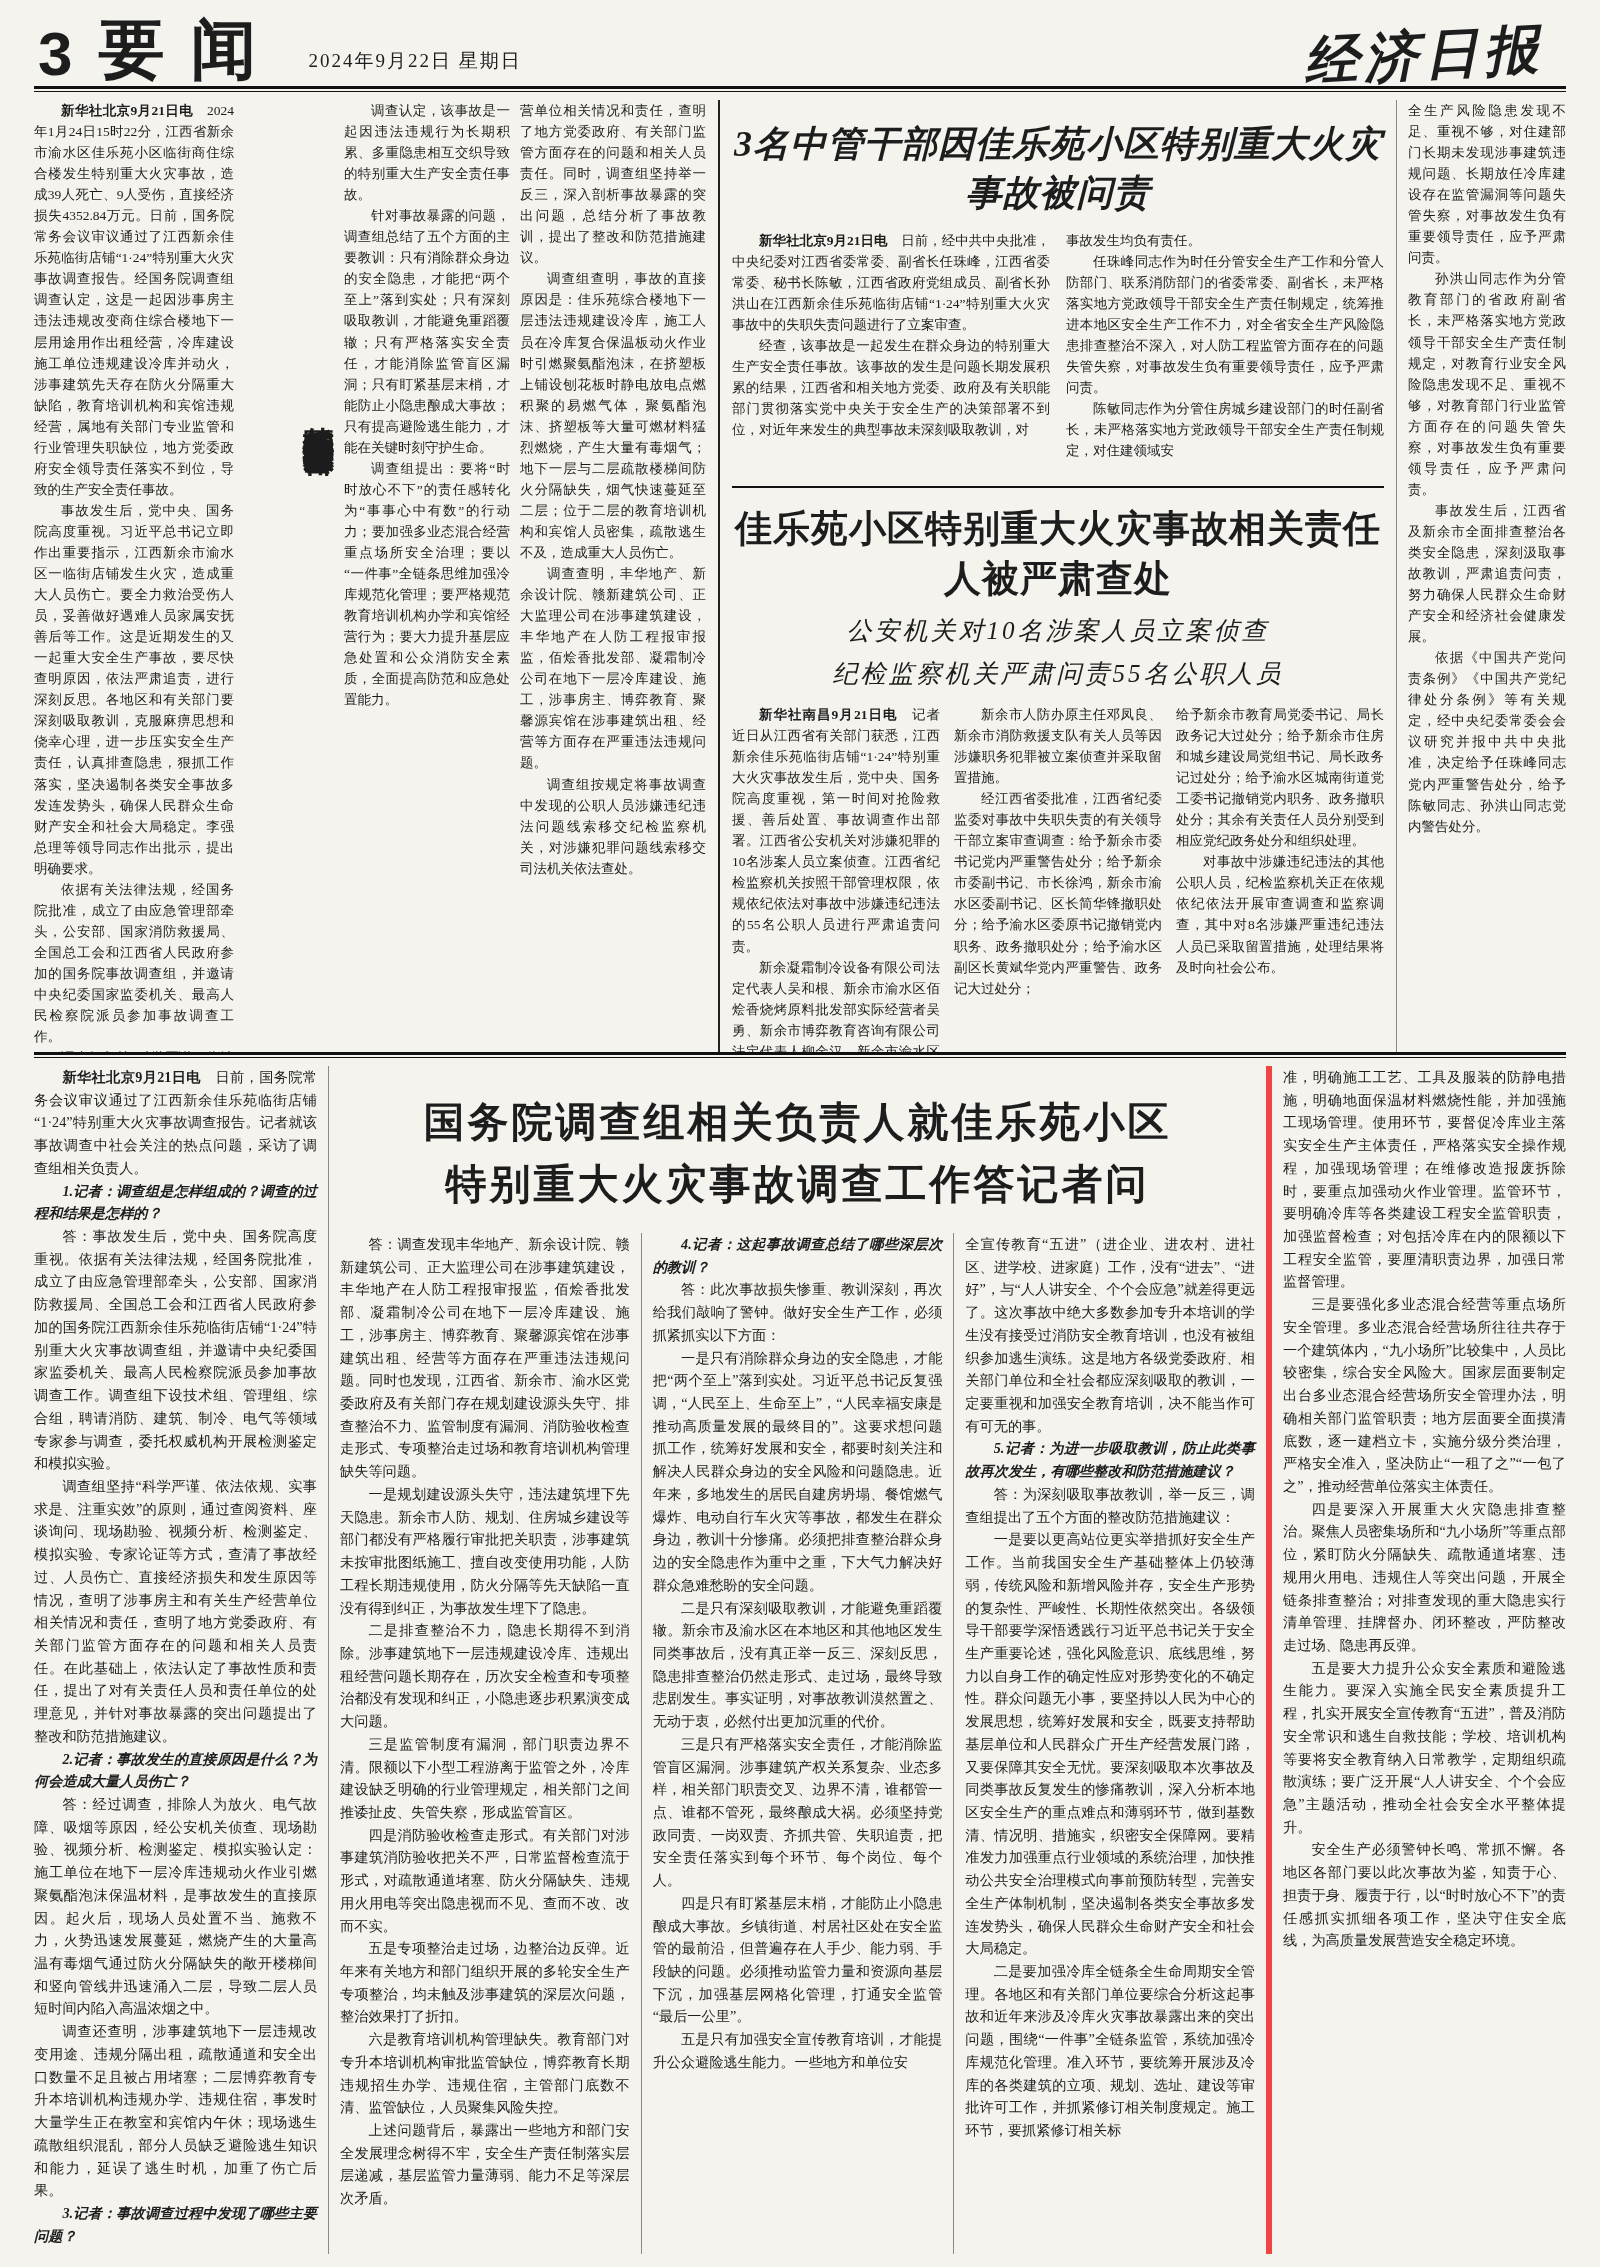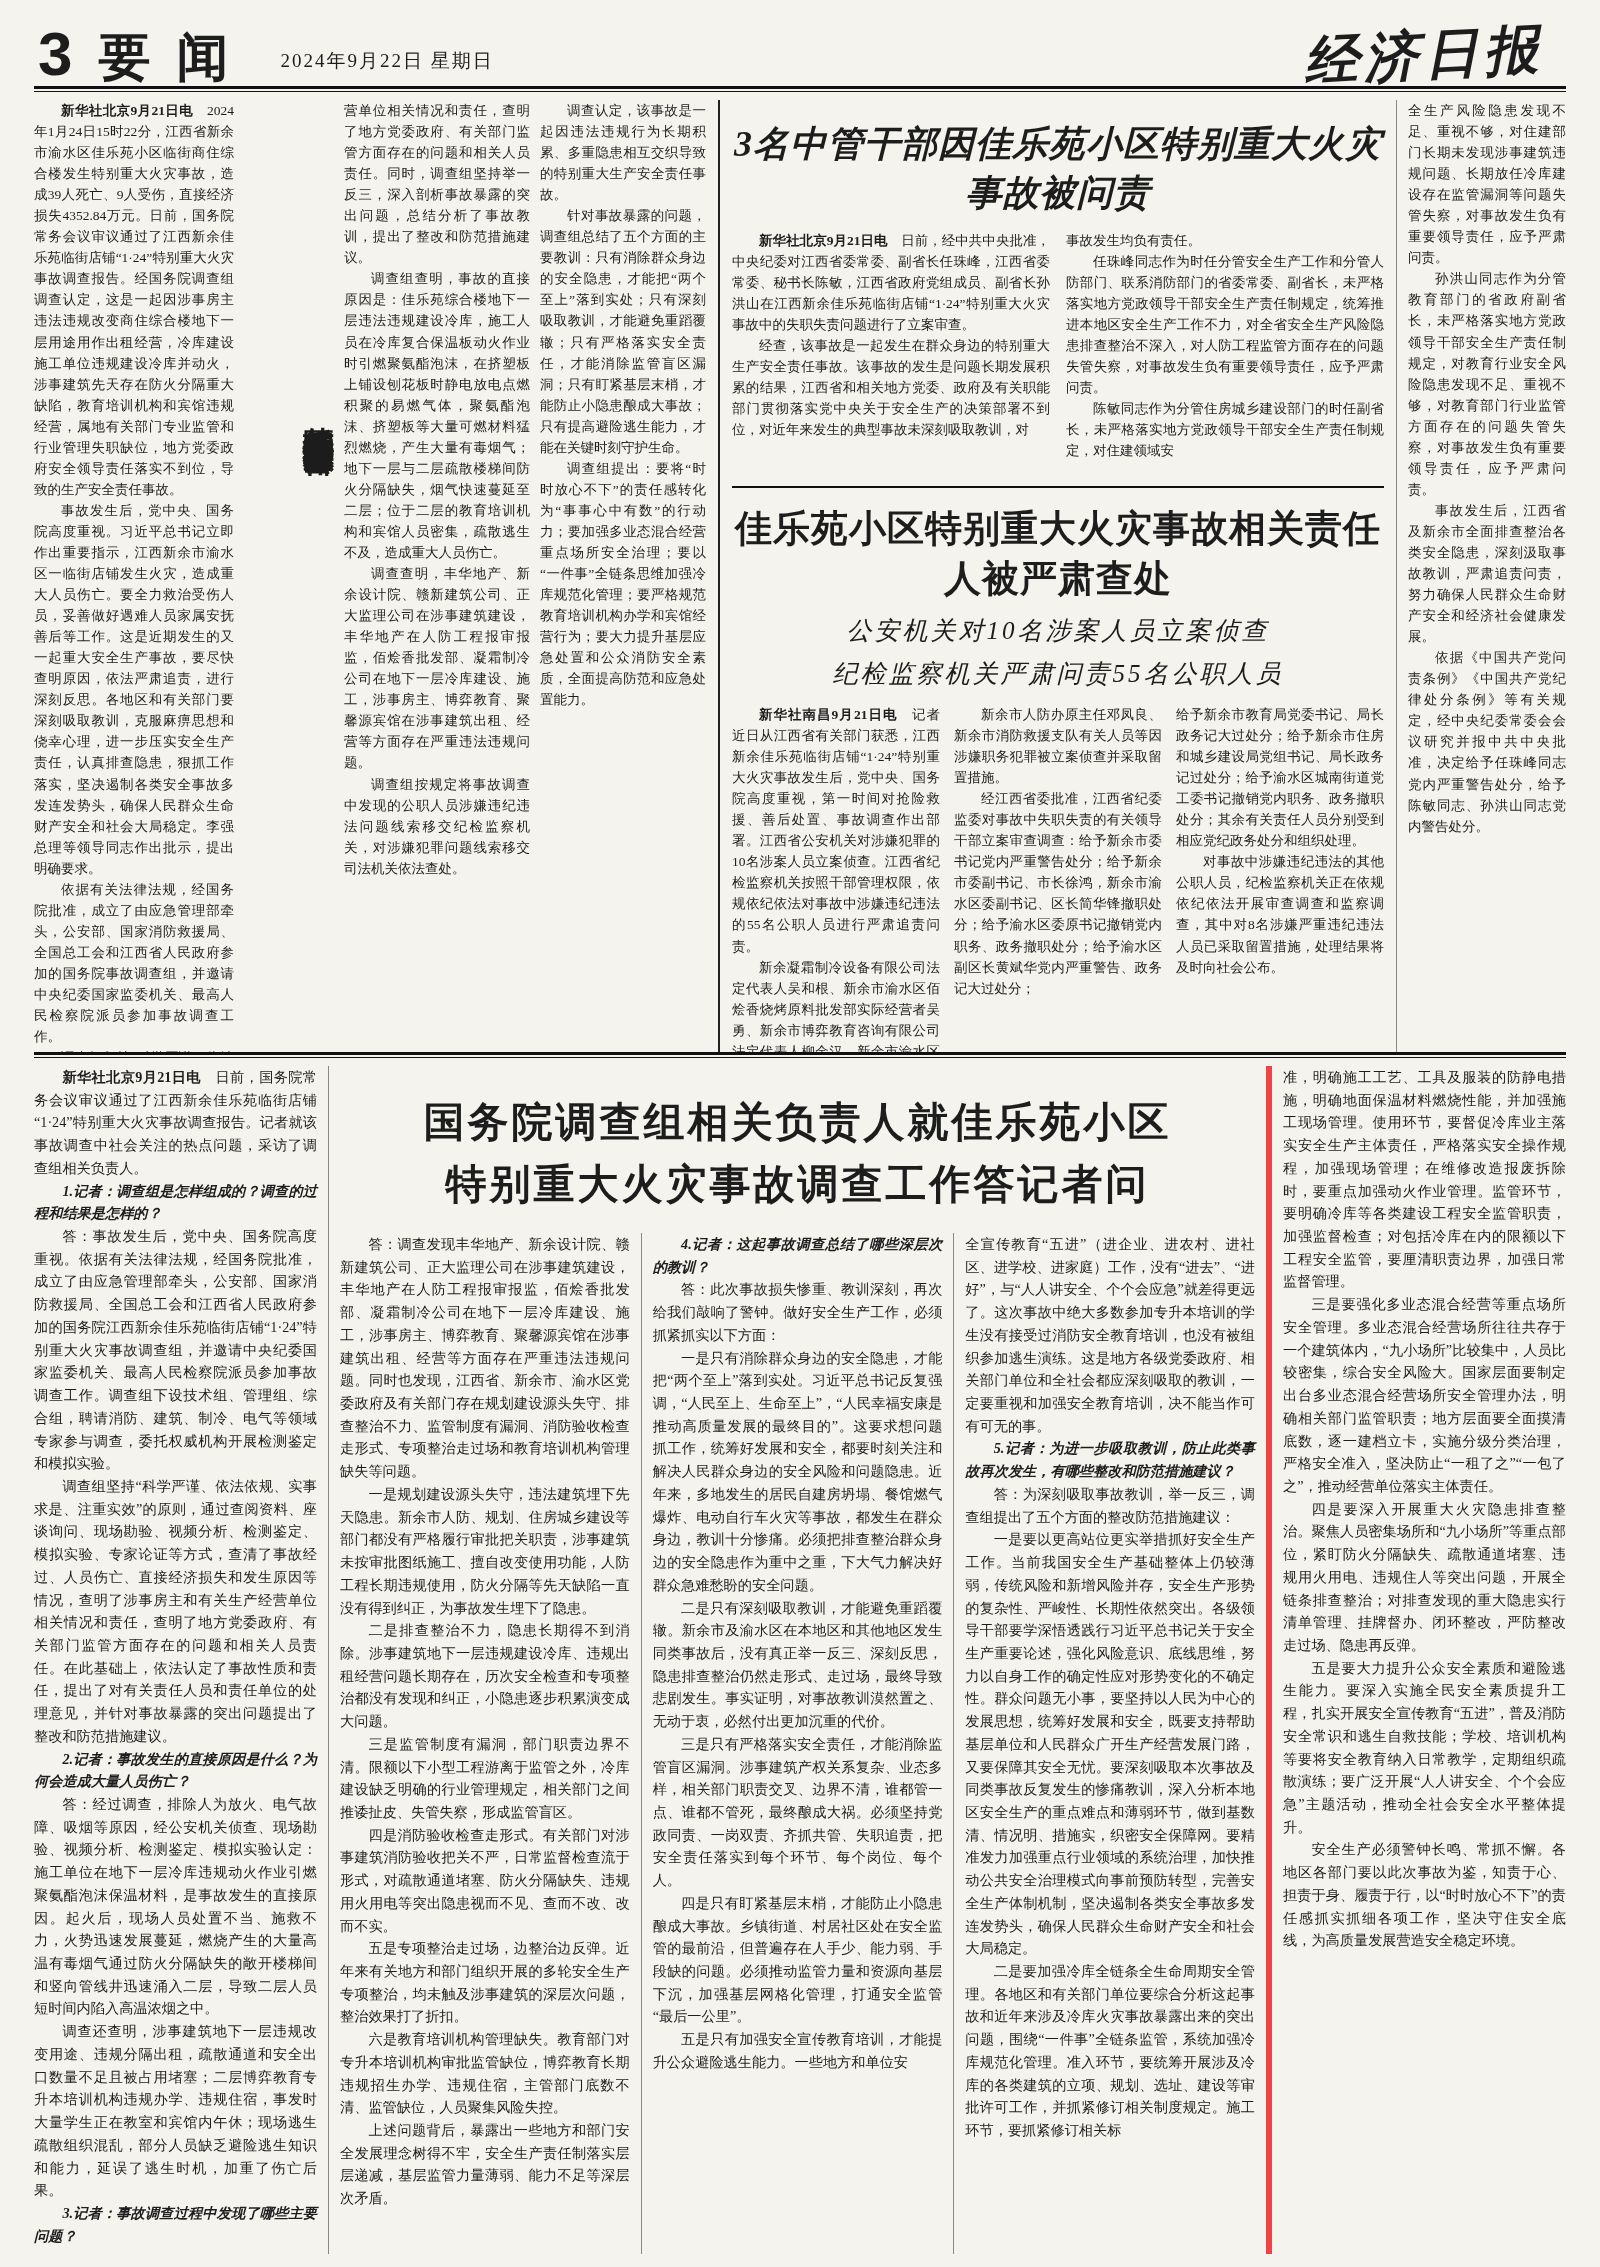--- a/index.html
+++ b/index.html
@@ -5,21 +5,21 @@
   * { margin:0; padding:0; box-sizing:border-box; }
   html,body { background:#e9e8e3; }
   body { width:1600px; height:2267px; overflow:hidden;
          font-family:"Liberation Serif","DejaVu Serif",serif; color:#1d1d1d; }
   .page { width:1600px; height:2267px; background:#f4f3ee; padding:10px 34px 14px; }
 
   
   .header { height:76px; display:flex; justify-content:space-between; align-items:flex-end; padding:0 4px 4px; }
   .header-left { display:flex; align-items:flex-end; gap:26px; }
   .page-num { font-size:62px; font-weight:900; line-height:.9; font-family:"Liberation Sans","DejaVu Sans",sans-serif; }
-  .section-name { font-size:52px; font-weight:900; letter-spacing:26px; line-height:.95; }
+  .section-name { font-size:66px; font-weight:900; letter-spacing:26px; line-height:.95; }
   .date-line { font-size:19px; padding-bottom:8px; letter-spacing:2px; }
   .masthead { font-size:54px; font-weight:700; font-style:italic; letter-spacing:6px;
               transform:rotate(-3deg); padding-right:18px; line-height:1; }
   .rule-double { border-top:3px solid #111; border-bottom:1px solid #111; height:6px; }
 
   
   .bodytext p { font-size:13.5px; line-height:1.56; text-align:justify; text-indent:2em; margin:0; }
   .bodytext p.cont { text-indent:0; }
   .bodytext p.q { font-weight:bold; font-style:italic; }
   .bodytext b.dateline { font-weight:bold; }
@@ -88,30 +88,30 @@
           <p>依据有关法律法规，经国务院批准，成立了由应急管理部牵头，公安部、国家消防救援局、全国总工会和江西省人民政府参加的国务院事故调查组，并邀请中央纪委国家监委机关、最高人民检察院派员参加事故调查工作。</p>
           <p>调查组坚持“科学严谨、依法依规、实事求是、注重实效”的原则，通过查阅资料、座谈交流、询问谈话、现场勘验、视频分析、检测鉴定、模拟实验、专家论证等方式，查清了事故经过、发生原因等情况，查明了涉事房主和有关生产经</p>
         </div>
       <div class="a1mid">
         <div class="v-headline">佳乐苑小区特别重大火灾事故调查报告公布</div>
         <div class="col bodytext a1mini">
             <p class="cont">调查期间，国务院安委会办公室对事故整改实行挂牌督办，江西省成立省级整改工作专班，逐项推动问题整改和责任落实。</p>
             <p>调查报告全文同步向社会公开，主动回应社会关切。</p>
           </div>
       </div>
+      <div class="col bodytext a1c3">
+          <p>调查认定，该事故是一起因违法违规行为长期积累、多重隐患相互交织导致的特别重大生产安全责任事故。</p>
+          <p>针对事故暴露的问题，调查组总结了五个方面的主要教训：只有消除群众身边的安全隐患，才能把“两个至上”落到实处；只有深刻吸取教训，才能避免重蹈覆辙；只有严格落实安全责任，才能消除监管盲区漏洞；只有盯紧基层末梢，才能防止小隐患酿成大事故；只有提高避险逃生能力，才能在关键时刻守护生命。</p>
+          <p>调查组提出：要将“时时放心不下”的责任感转化为“事事心中有数”的行动力；要加强多业态混合经营重点场所安全治理；要以“一件事”全链条思维加强冷库规范化管理；要严格规范教育培训机构办学和宾馆经营行为；要大力提升基层应急处置和公众消防安全素质，全面提高防范和应急处置能力。</p>
+        </div>
       <div class="col bodytext a1c2">
           <p class="cont">营单位相关情况和责任，查明了地方党委政府、有关部门监管方面存在的问题和相关人员责任。同时，调查组坚持举一反三，深入剖析事故暴露的突出问题，总结分析了事故教训，提出了整改和防范措施建议。</p>
           <p>调查组查明，事故的直接原因是：佳乐苑综合楼地下一层违法违规建设冷库，施工人员在冷库复合保温板动火作业时引燃聚氨酯泡沫，在挤塑板上铺设刨花板时静电放电点燃积聚的易燃气体，聚氨酯泡沫、挤塑板等大量可燃材料猛烈燃烧，产生大量有毒烟气；地下一层与二层疏散楼梯间防火分隔缺失，烟气快速蔓延至二层；位于二层的教育培训机构和宾馆人员密集，疏散逃生不及，造成重大人员伤亡。</p>
           <p>调查查明，丰华地产、新余设计院、赣新建筑公司、正大监理公司在涉事建筑建设，丰华地产在人防工程报审报监，佰烩香批发部、凝霜制冷公司在地下一层冷库建设、施工，涉事房主、博弈教育、聚馨源宾馆在涉事建筑出租、经营等方面存在严重违法违规问题。</p>
           <p>调查组按规定将事故调查中发现的公职人员涉嫌违纪违法问题线索移交纪检监察机关，对涉嫌犯罪问题线索移交司法机关依法查处。</p>
-        </div>
-      <div class="col bodytext a1c3">
-          <p>调查认定，该事故是一起因违法违规行为长期积累、多重隐患相互交织导致的特别重大生产安全责任事故。</p>
-          <p>针对事故暴露的问题，调查组总结了五个方面的主要教训：只有消除群众身边的安全隐患，才能把“两个至上”落到实处；只有深刻吸取教训，才能避免重蹈覆辙；只有严格落实安全责任，才能消除监管盲区漏洞；只有盯紧基层末梢，才能防止小隐患酿成大事故；只有提高避险逃生能力，才能在关键时刻守护生命。</p>
-          <p>调查组提出：要将“时时放心不下”的责任感转化为“事事心中有数”的行动力；要加强多业态混合经营重点场所安全治理；要以“一件事”全链条思维加强冷库规范化管理；要严格规范教育培训机构办学和宾馆经营行为；要大力提升基层应急处置和公众消防安全素质，全面提高防范和应急处置能力。</p>
         </div>
     </div>
 
     <div class="region-divider"></div>
 
     <div class="right-region">
       <div class="right-main">
 
         <div class="h2-block">
           <span class="h2-title">3名中管干部因佳乐苑小区特别重大火灾事故被问责</span>

